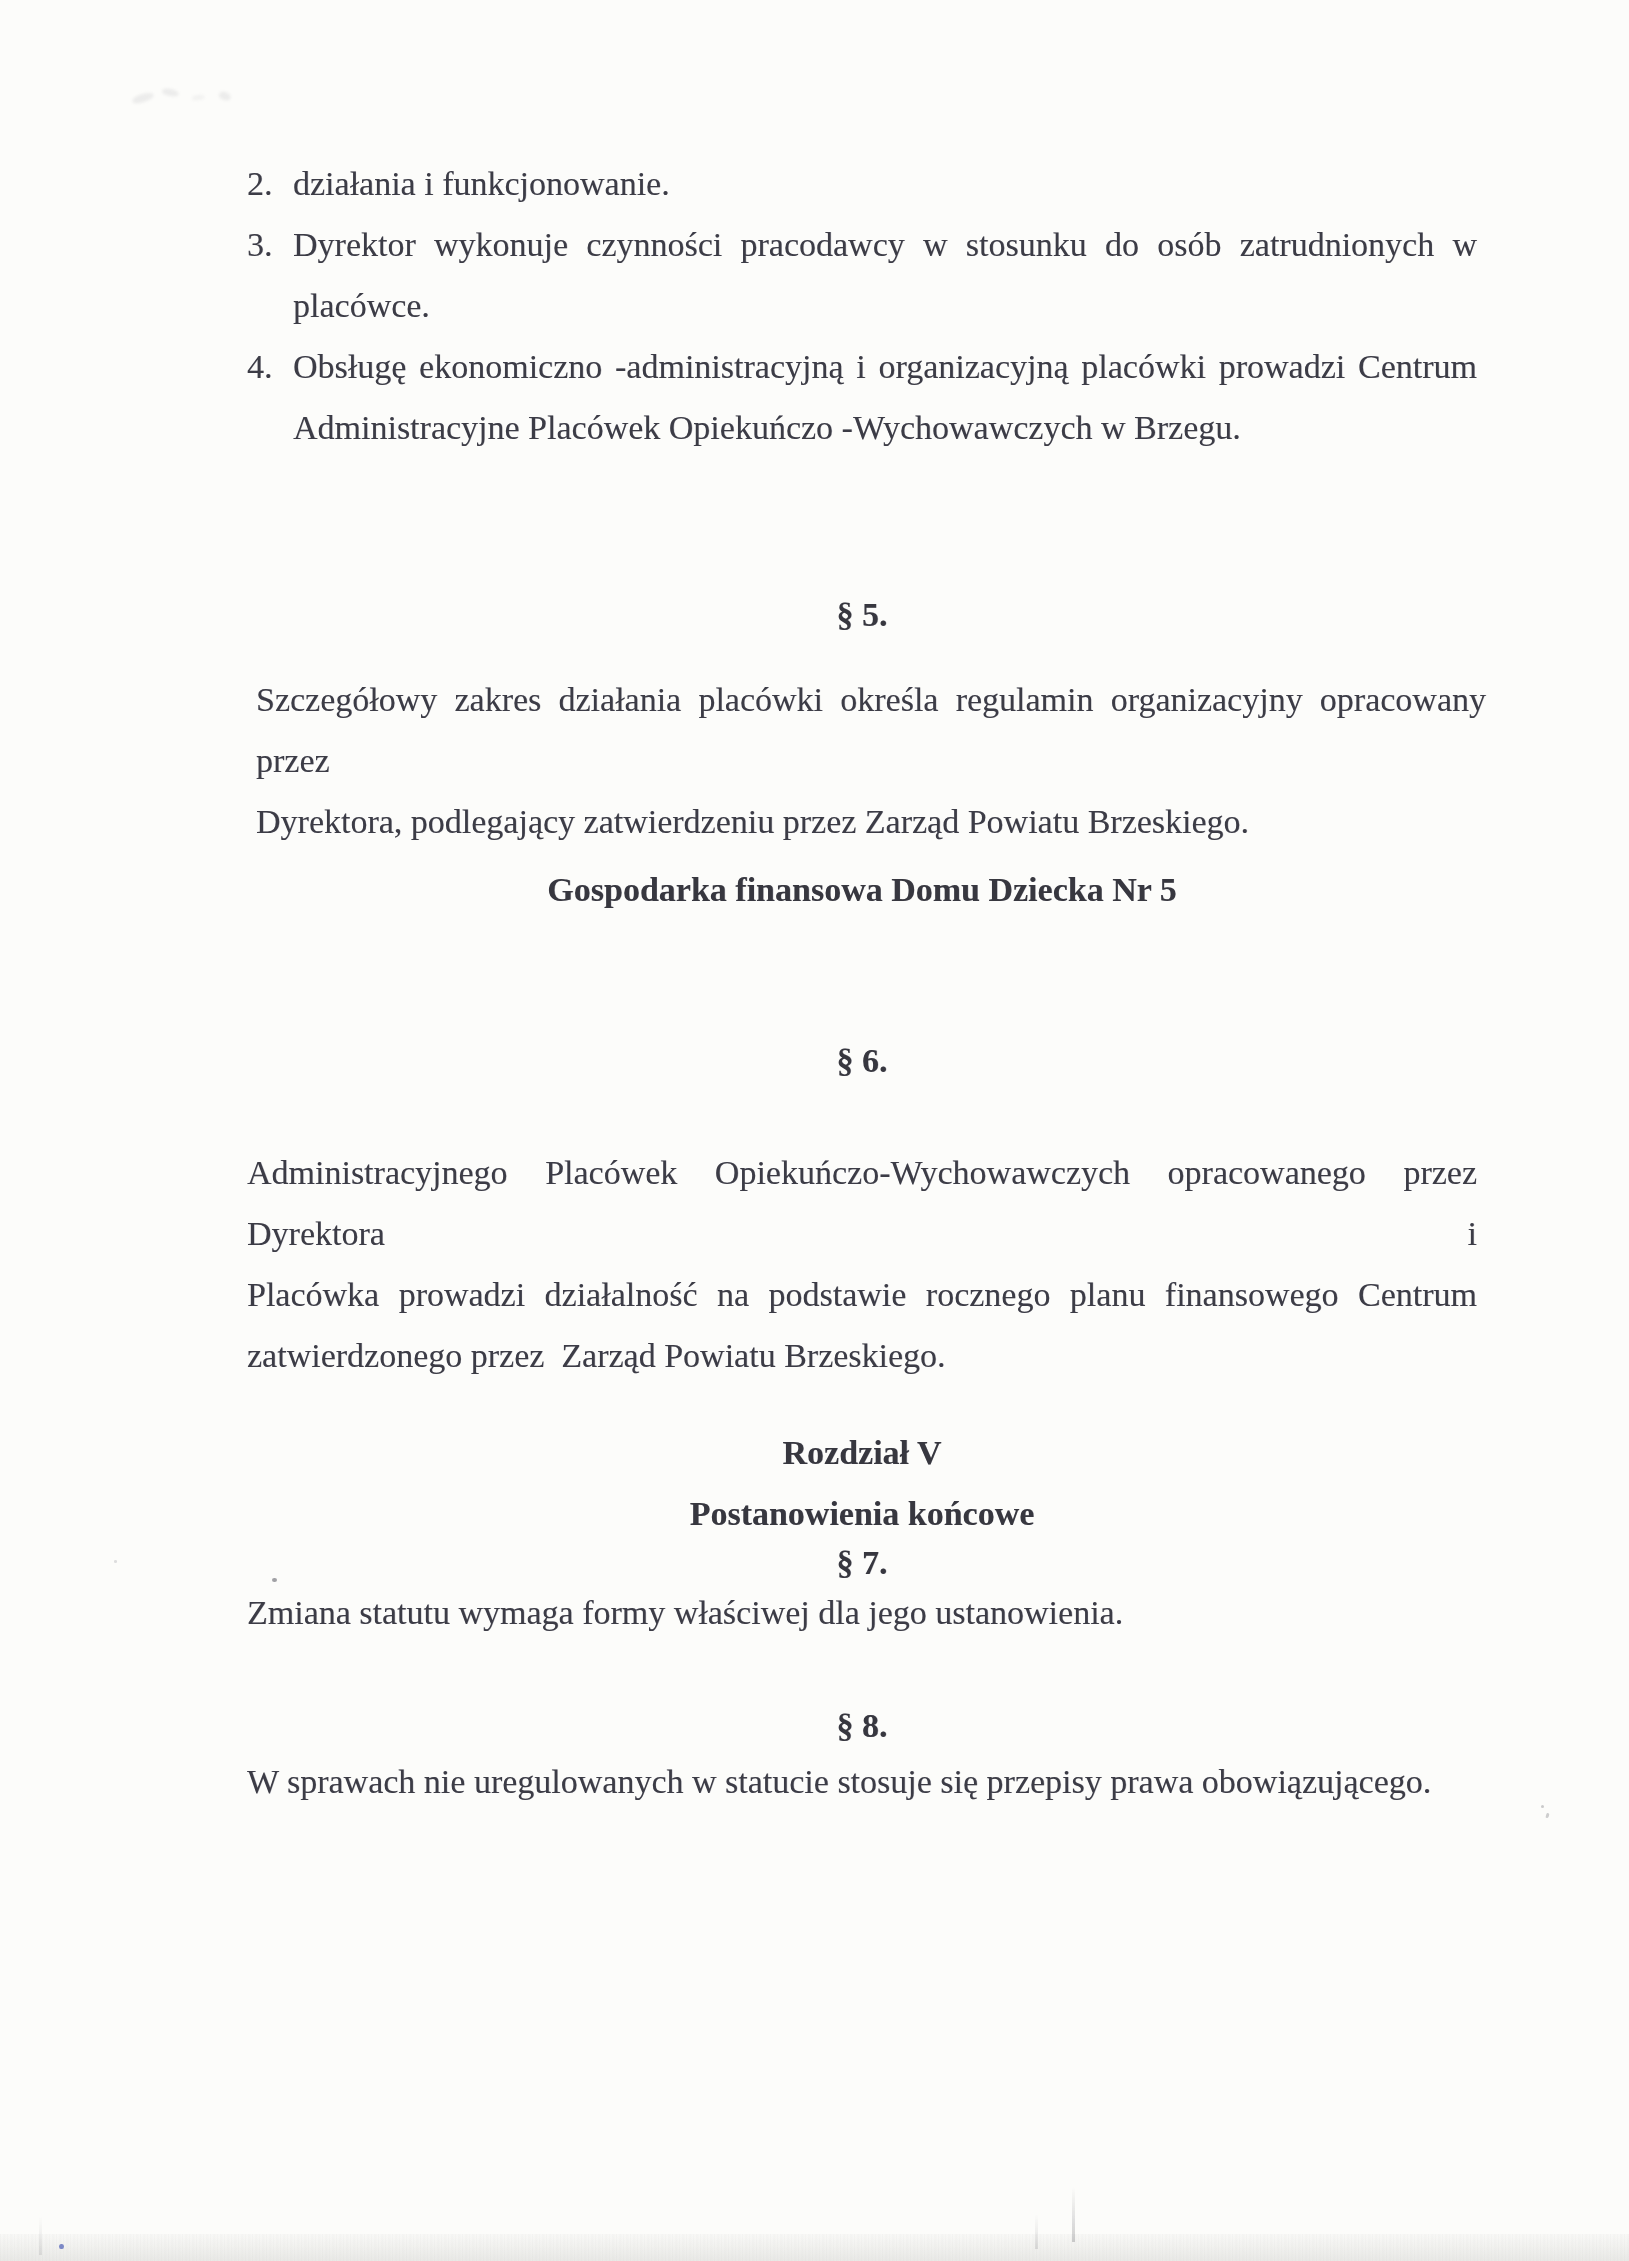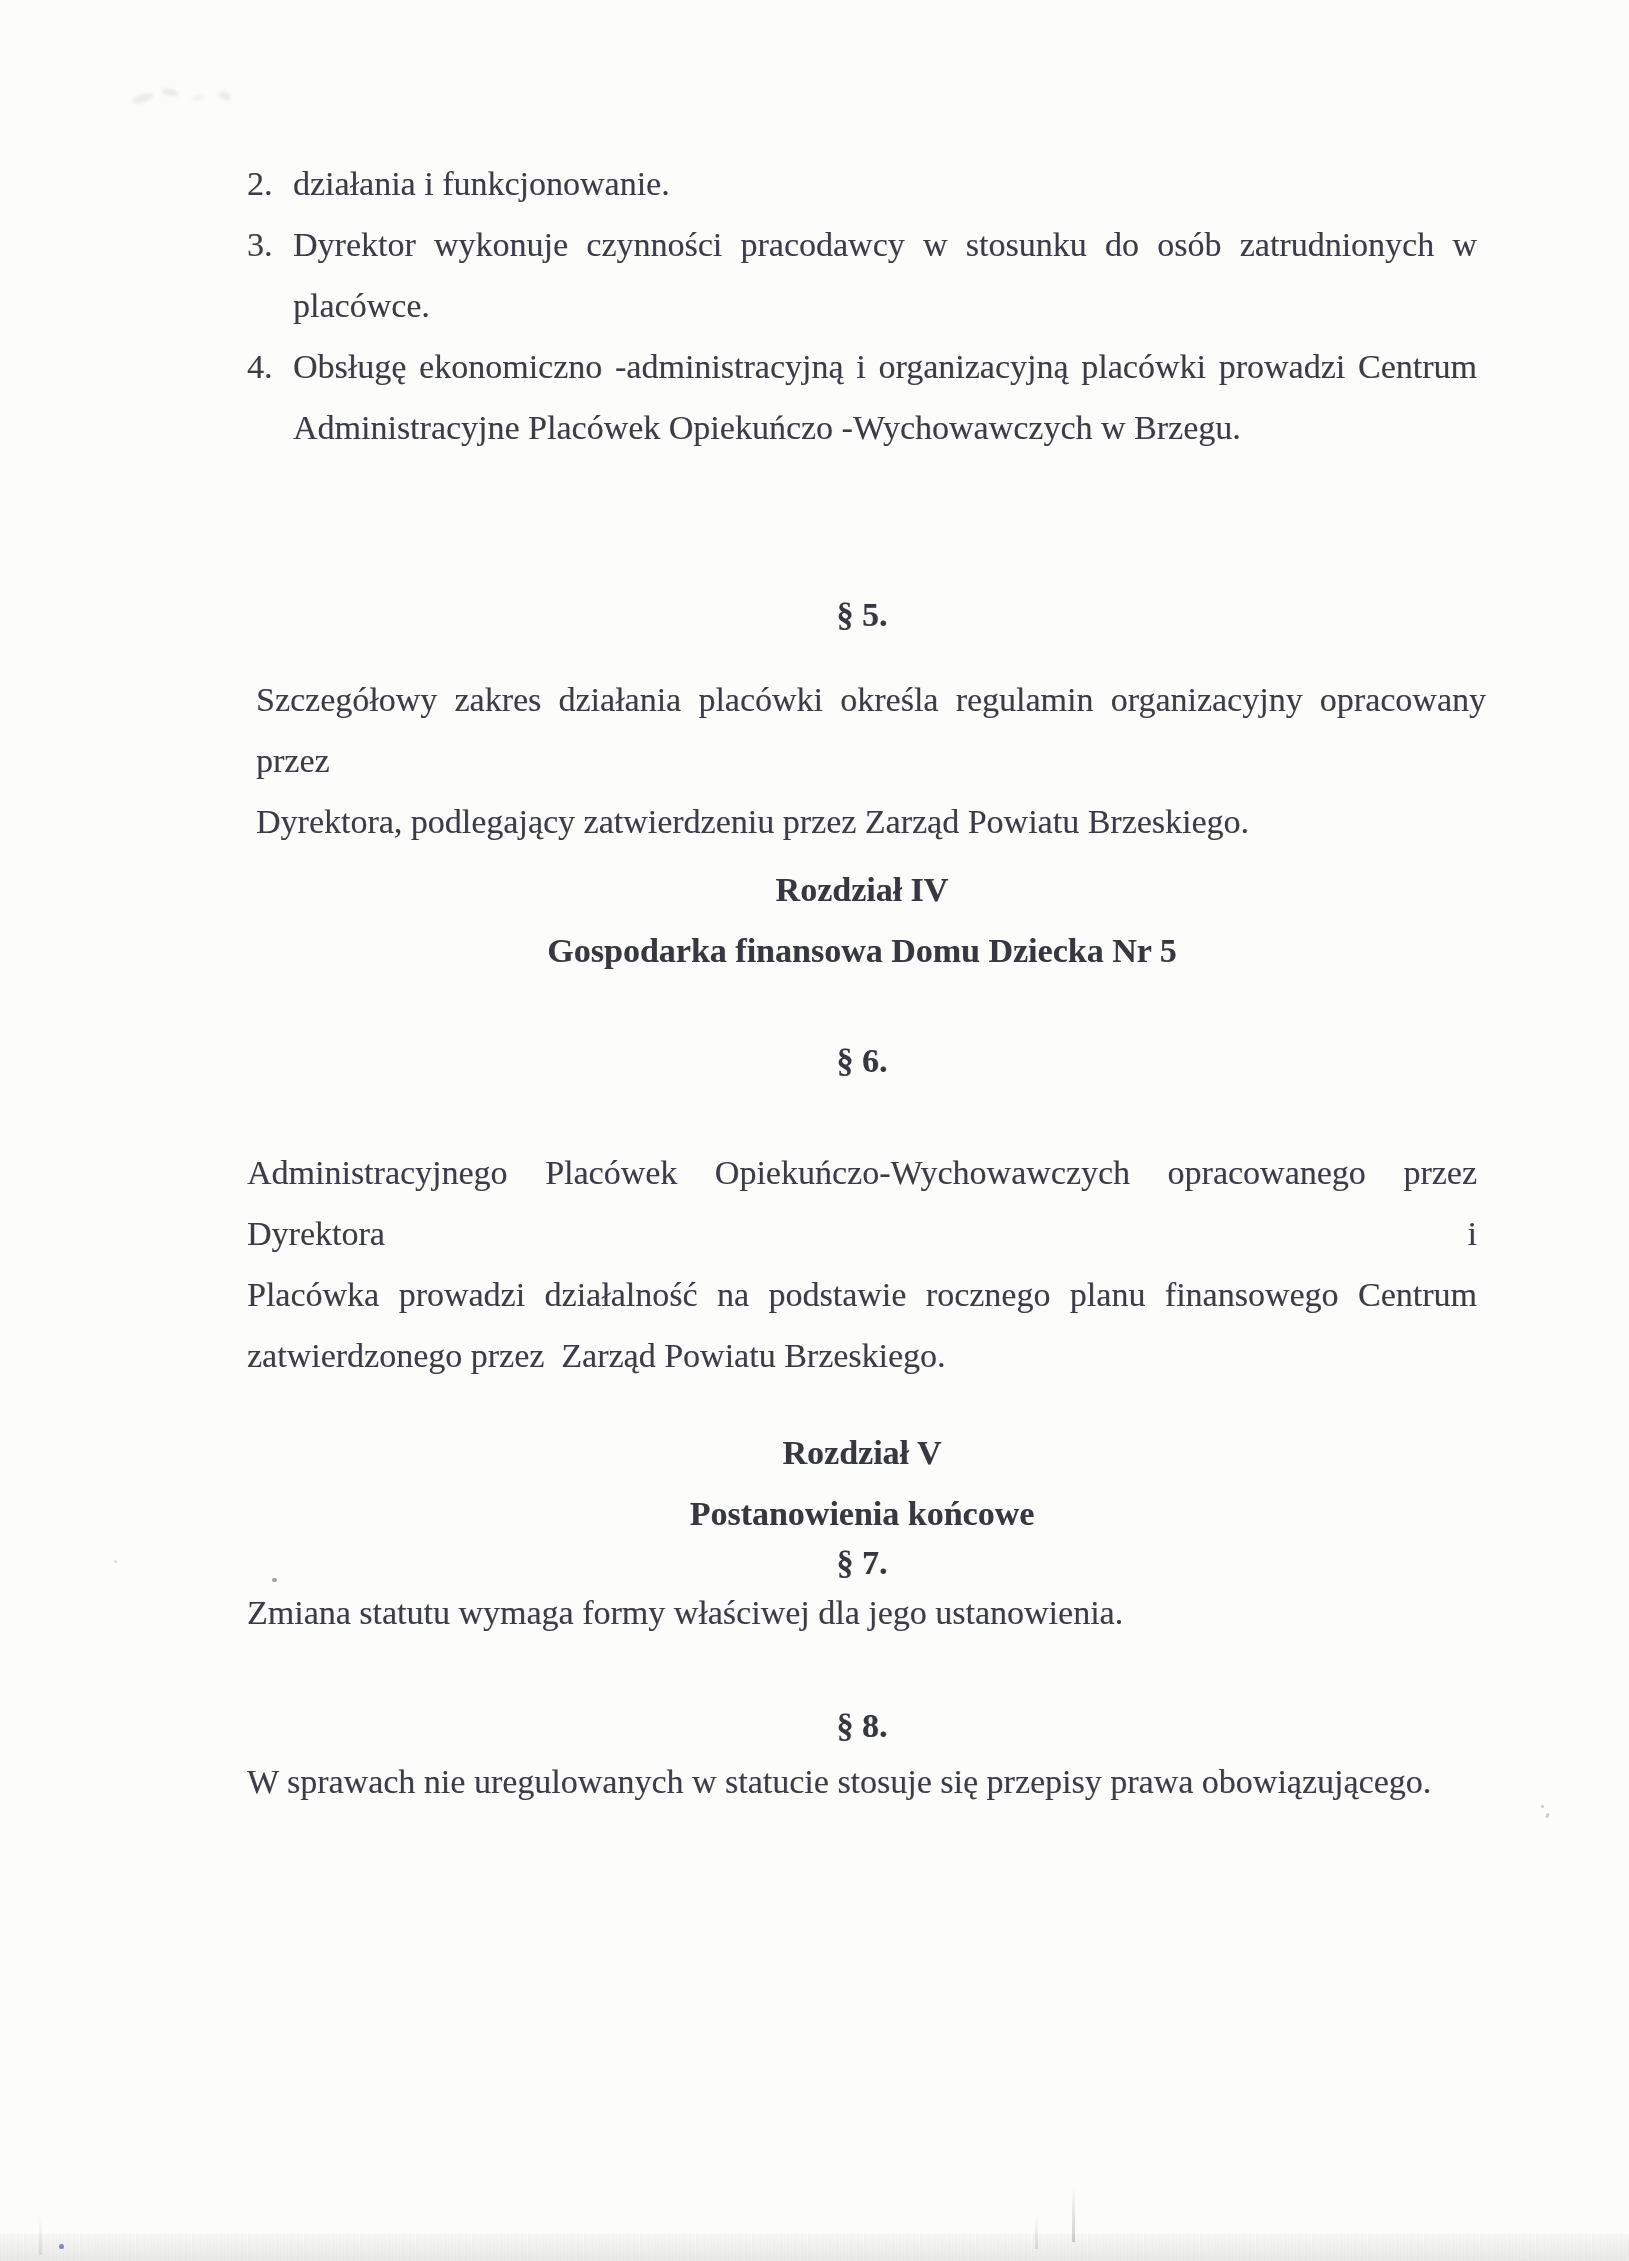--- a/index.html
+++ b/index.html
@@ -119,21 +119,20 @@
     </div>
   </div>
 
   <div class="block heading" style="top:584px;">§ 5.</div>
   <div class="block" style="top:669px;margin-left:9px;">
     <div class="line">Szczegółowy zakres działania placówki określa regulamin organizacyjny opracowany przez</div>
     <div class="line last">Dyrektora, podlegający zatwierdzeniu przez Zarząd Powiatu Brzeskiego.</div>
   </div>
 
   <div class="block heading" style="top:859px;">
-    <div>Rozdział IV</div>
     <div>Gospodarka finansowa Domu Dziecka Nr 5</div>
   </div>
 
   <div class="block heading" style="top:1030px;">§ 6.</div>
   <div class="block" style="top:1142px;">
     <div class="line">Administracyjnego Placówek Opiekuńczo-Wychowawczych opracowanego przez Dyrektora i</div>
     <div class="line">Placówka prowadzi działalność na podstawie rocznego planu finansowego Centrum</div>
     <div class="line last">zatwierdzonego przez  Zarząd Powiatu Brzeskiego.</div>
   </div>
 

